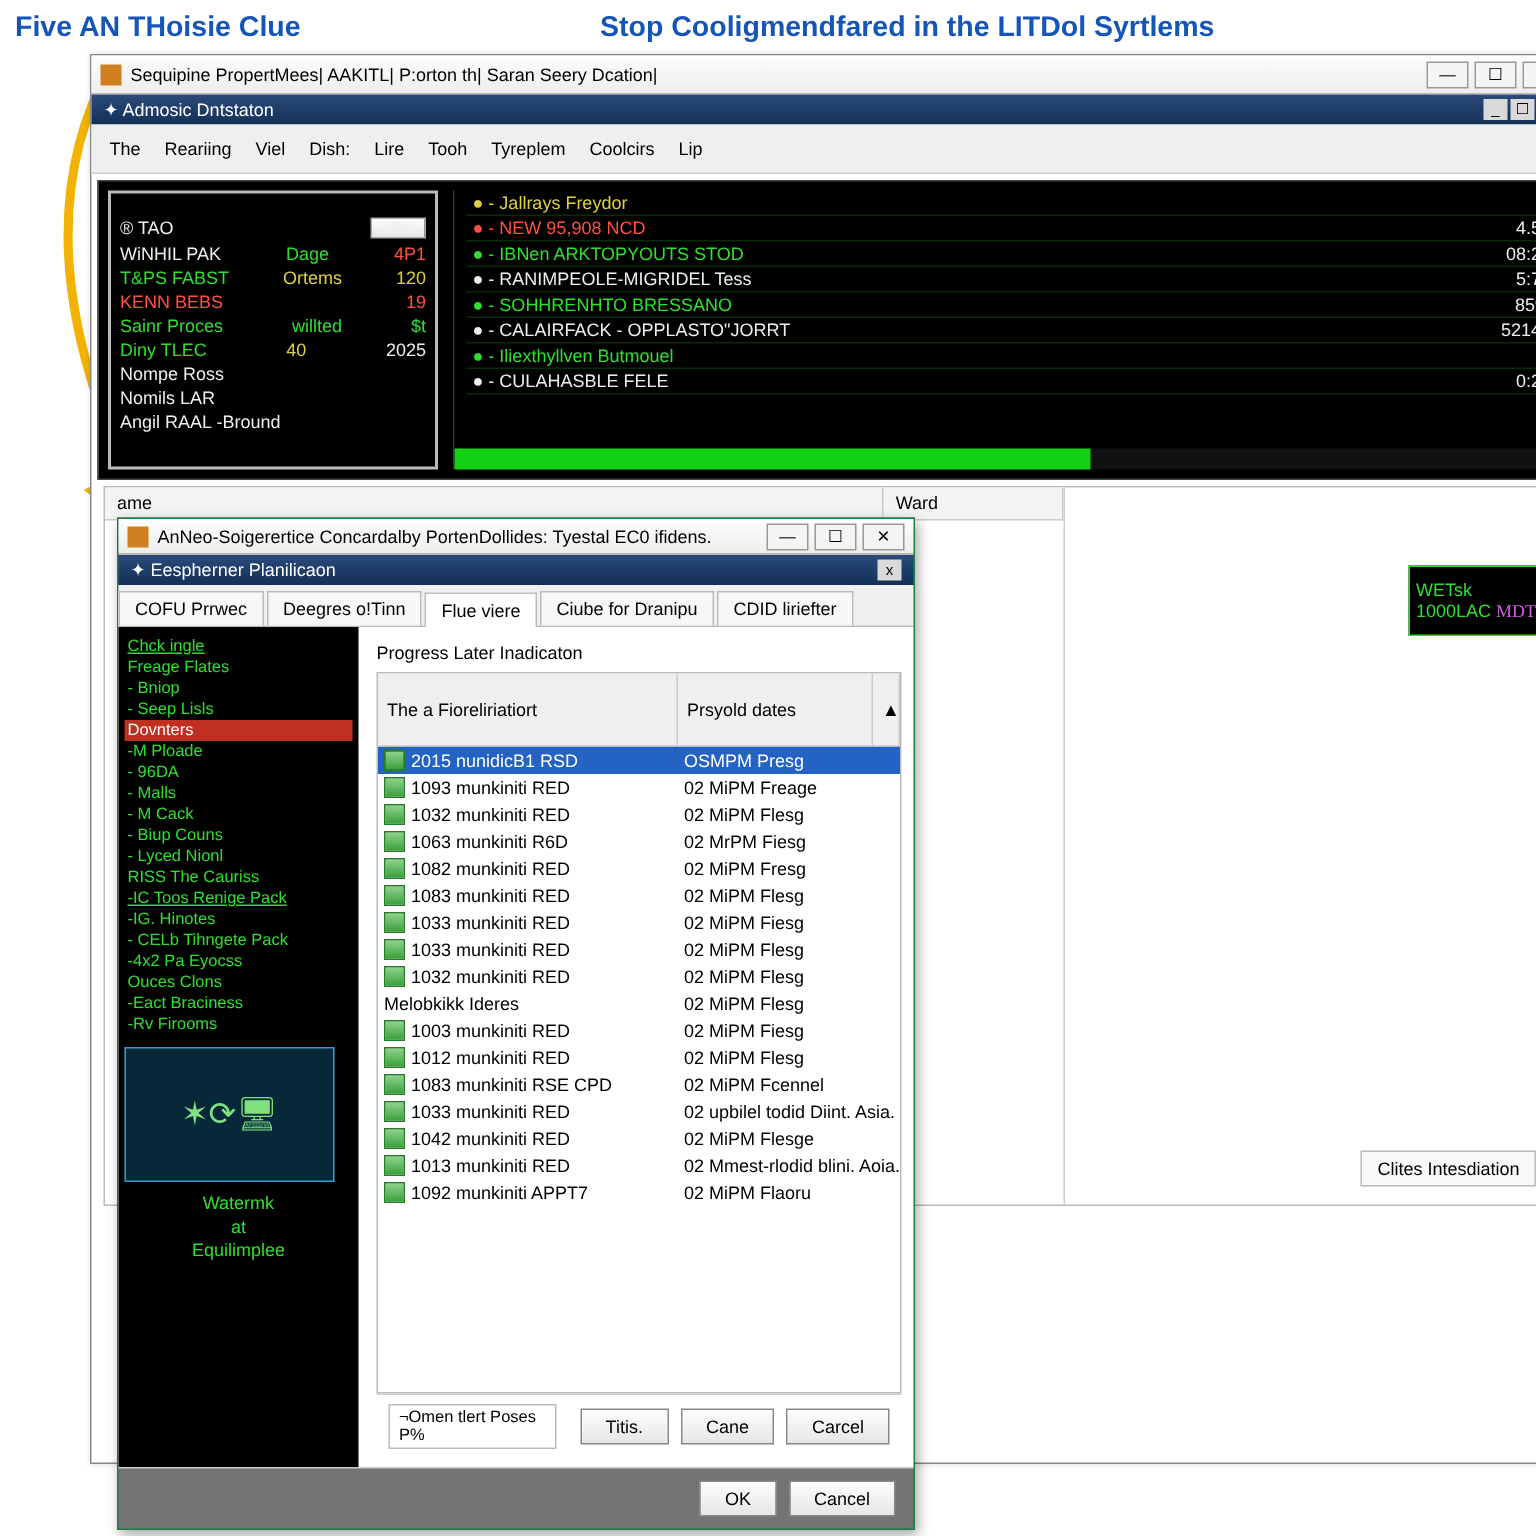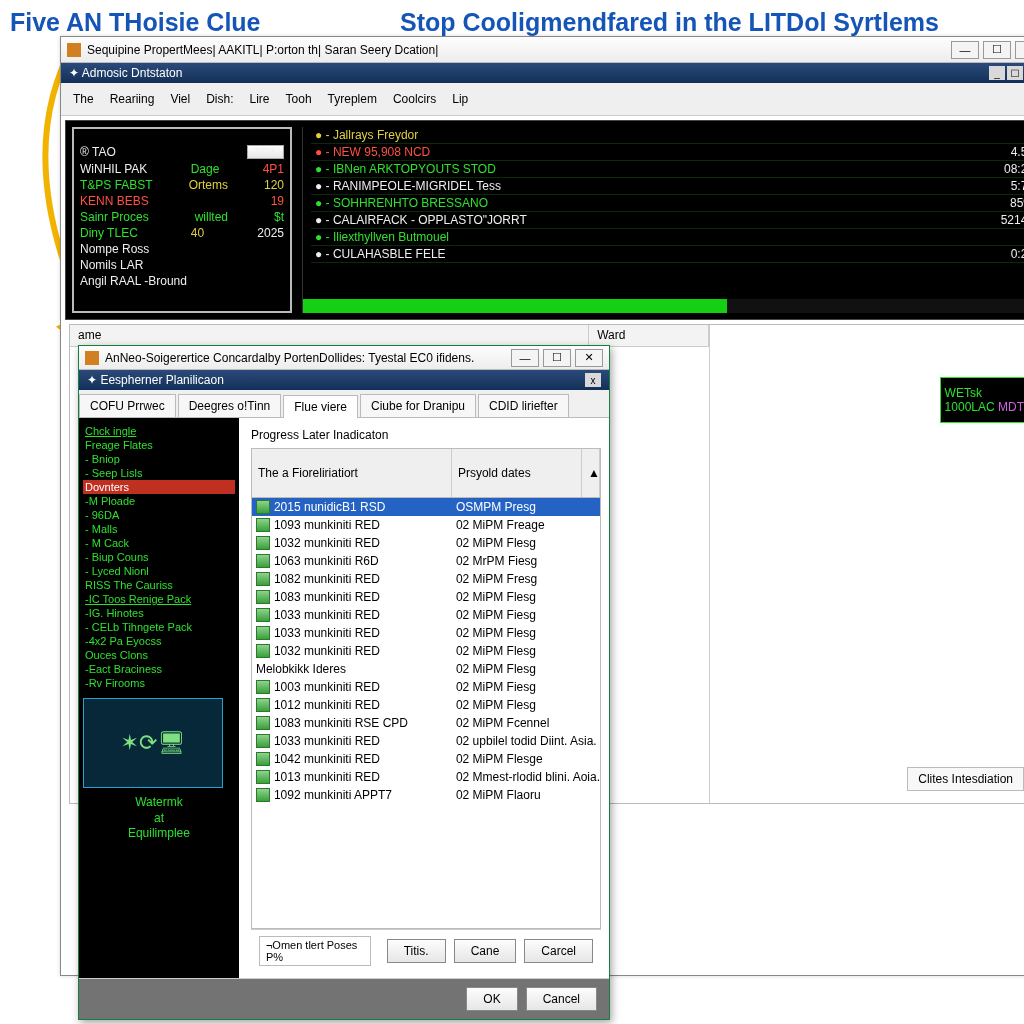--- a/index.html
+++ b/index.html
@@ -1,34 +1,34 @@
 <!DOCTYPE html>
 <html><head>
 <meta charset="utf-8">
 <style>
 * { box-sizing: border-box; margin: 0; padding: 0; font-family: Tahoma, Arial, sans-serif; }
 body { width: 1024px; height: 1024px; background: #fff; position: relative; overflow: hidden; font-size: 12px; }
-.callout { position: absolute; font-size: 25px; font-weight: bold; color: #1555b8; }
+.callout { position: absolute; font-size: 19px; font-weight: bold; color: #1555b8; }
 .arrow { position: absolute; }
 .main-window { position: absolute; left: 60px; top: 36px; width: 990px; height: 940px; border: 1px solid #888; background: #fff; box-shadow: 0 0 4px rgba(0,0,0,.15); }
 .titlebar { height: 26px; background: linear-gradient(#fdfdfd,#ededed); border-bottom: 1px solid #bbb; display: flex; align-items: center; padding: 0 6px; font-size: 12px; }
 .titlebar .icon { width: 14px; height: 14px; background: #d08020; margin-right: 6px; }
 .titlebar .spacer { flex: 1; }
 .winbtn { width: 28px; height: 18px; border: 1px solid #999; background: #f4f4f4; margin-left: 4px; display: inline-flex; align-items: center; justify-content: center; font-size: 11px; cursor: pointer; }
 .sub-title { height: 20px; background: linear-gradient(#2b4a7a,#123057); color: #fff; font-size: 12px; padding: 2px 8px; display: flex; align-items: center; }
 .sub-title .spacer { flex: 1; }
 .sub-title .mini { width: 16px; height: 14px; background: #d9d9d9; color:#000; font-size:10px; display:inline-flex;align-items:center;justify-content:center;margin-left:2px; cursor:pointer;}
 .menubar { height: 22px; background: #efefef; border-bottom: 1px solid #ccc; display: flex; align-items: center; padding: 16px 4px; font-size: 12px; }
 .menubar span { padding: 2px 8px; cursor: pointer; }
 .dark-panel { background: #000; border: 1px solid #444; margin: 4px; padding: 6px; color: #ccc; font-family: "Consolas","Courier New",monospace; font-size: 12px; display:flex; gap:10px; position:relative; height:200px;}
 .tag-box { border: 2px solid #bbb; padding: 4px 6px; width: 220px; }
 .tag-head { display:flex; justify-content:space-between; color:#eee; margin-bottom:2px;margin-top:12px;}
 .tag-head .btn { border:1px solid #aaa; padding:0 6px; font-size:11px; color:#eee; }
 .tag-row { display:flex; justify-content:space-between; padding:1px 0;}
-.g { color:#2ee02e; } .y{color:#e0d040;} .r{color:#ff5040;} .w{color:#eee;} .m{color:#d060e0;}
+.g { color:#2ee02e; } .y{color:#e0d040;} .r{color:#ff5040;} .w{color:#eee;} .m{color:#d060e0;font-family:Liberation Serif, serif;}
 .right-list { flex:1; border-left:1px solid #333; padding-left:8px; position:relative;}
 .rl-row { display:flex; justify-content:space-between; padding:1px 4px; border-bottom:1px solid #0a2a0a;}
 .prog-bar { position:absolute; bottom:0; left:0; right:4px; height:14px; background:#111;}
 .prog-fill { height:100%; background:#13d013; width:58%; }
 .lower-pane { margin: 4px 8px; border:1px solid #bbb; background:#fff; height:480px; display:flex; }
 .lower-left { width:66%; border-right:1px solid #ccc; }
 .lower-head { height:22px; background:#f3f3f3; border-bottom:1px solid #ccc; display:flex; }
 .lh-cell { border-right:1px solid #ccc; padding:3px 8px; font-size:12px;}
 .lower-right { flex:1; padding:20px; position:relative;}
 .lr-label { position:absolute; bottom:12px; right:16px; border:1px solid #bbb; padding:4px 10px; background:#f8f8f8;}

